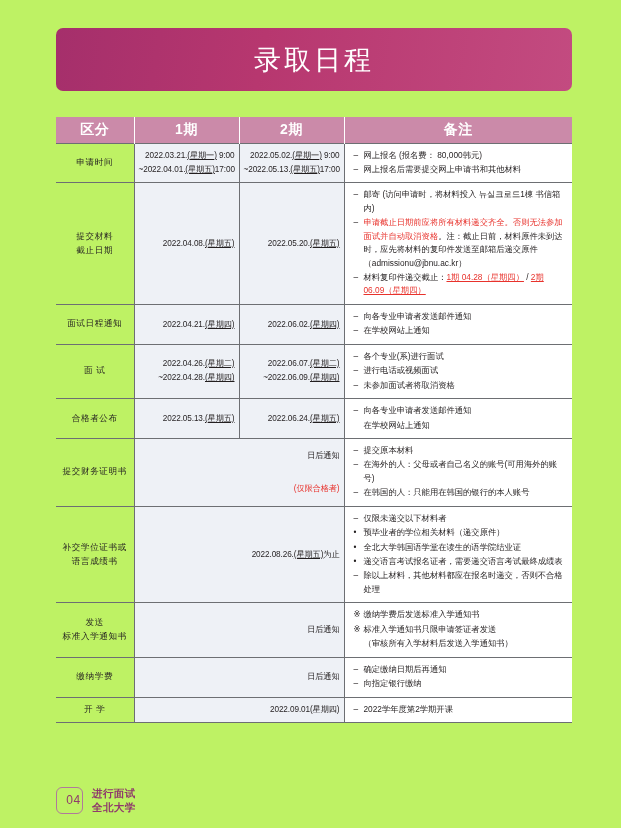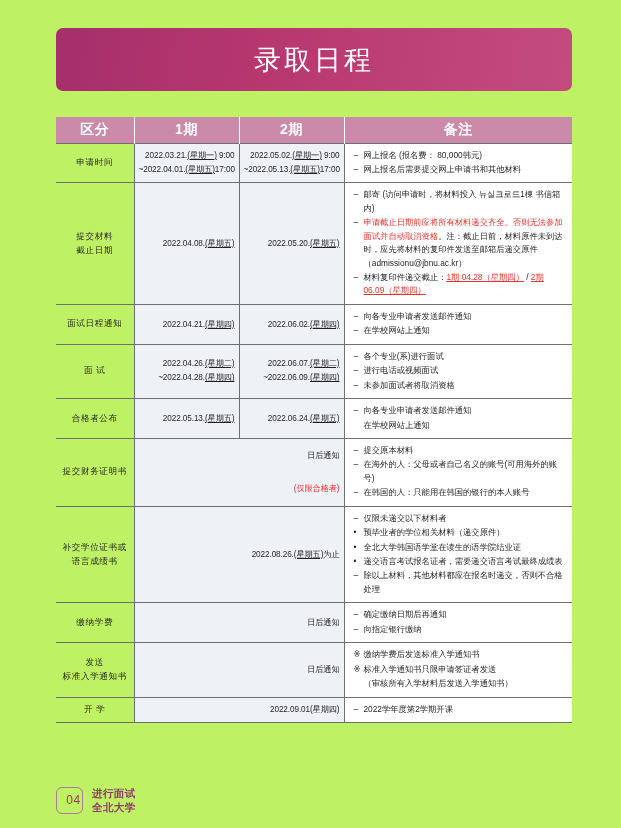--- a/index.html
+++ b/index.html
@@ -279,41 +279,41 @@
               <li><span class="dash">–</span><span>仅限未递交以下材料者</span></li>
               <li><span class="dash">•</span>预毕业者的学位相关材料（递交原件）</li>
               <li><span class="dash">•</span>全北大学韩国语学堂在读生的语学院结业证</li>
               <li><span class="dash">•</span>递交语言考试报名证者，需要递交语言考试最终成绩表</li>
               <li><span class="dash">–</span><span>除以上材料，其他材料都应在报名时递交，否则不合格处理</span></li>
             </ul>
           </td>
         </tr>
 
         <tr>
-          <td class="cat">缴纳学费</td>
-          <td class="dt" colspan="2">日后通知</td>
-          <td class="note">
-            <ul>
-              <li><span class="dash">–</span><span>确定缴纳日期后再通知</span></li>
-              <li><span class="dash">–</span><span>向指定银行缴纳</span></li>
-            </ul>
-          </td>
-        </tr>
-
-        <tr>
           <td class="cat">
             <div>发送</div>
             <div>标准入学通知书</div>
           </td>
           <td class="dt" colspan="2">日后通知</td>
           <td class="note">
             <ul>
               <li><span class="dash">※</span>缴纳学费后发送标准入学通知书</li>
               <li><span class="dash">※</span>标准入学通知书只限申请签证者发送</li>
               <li class="cont">（审核所有入学材料后发送入学通知书）</li>
+            </ul>
+          </td>
+        </tr>
+
+        <tr>
+          <td class="cat">缴纳学费</td>
+          <td class="dt" colspan="2">日后通知</td>
+          <td class="note">
+            <ul>
+              <li><span class="dash">–</span><span>确定缴纳日期后再通知</span></li>
+              <li><span class="dash">–</span><span>向指定银行缴纳</span></li>
             </ul>
           </td>
         </tr>
 
         <tr>
           <td class="cat">开  学</td>
           <td class="dt" colspan="2">2022.09.01(星期四)</td>
           <td class="note">
             <ul>
               <li><span class="dash">–</span><span>2022学年度第2学期开课</span></li>

